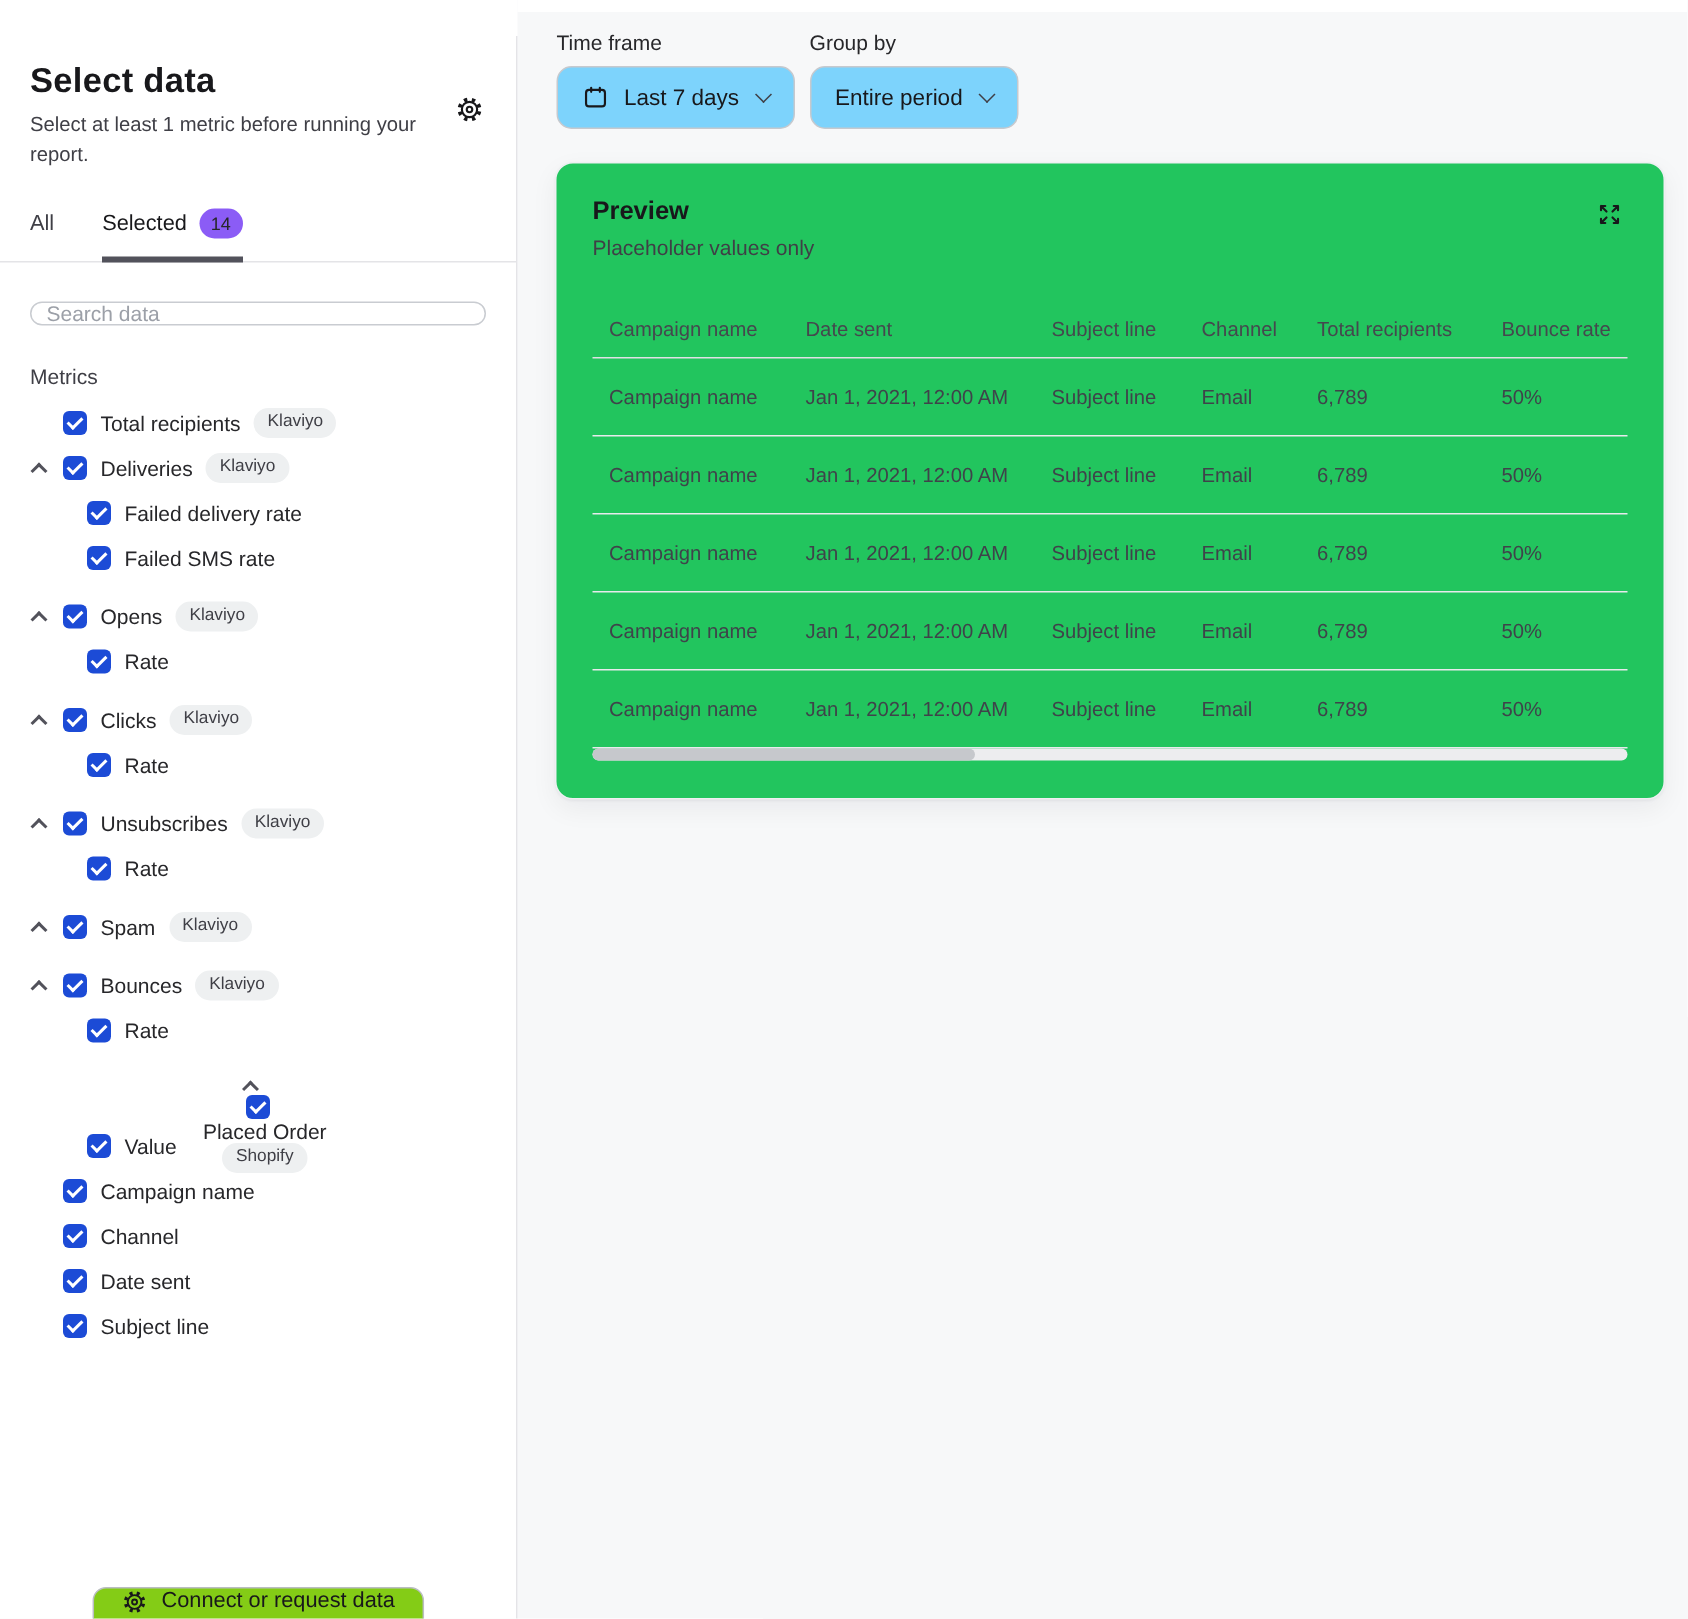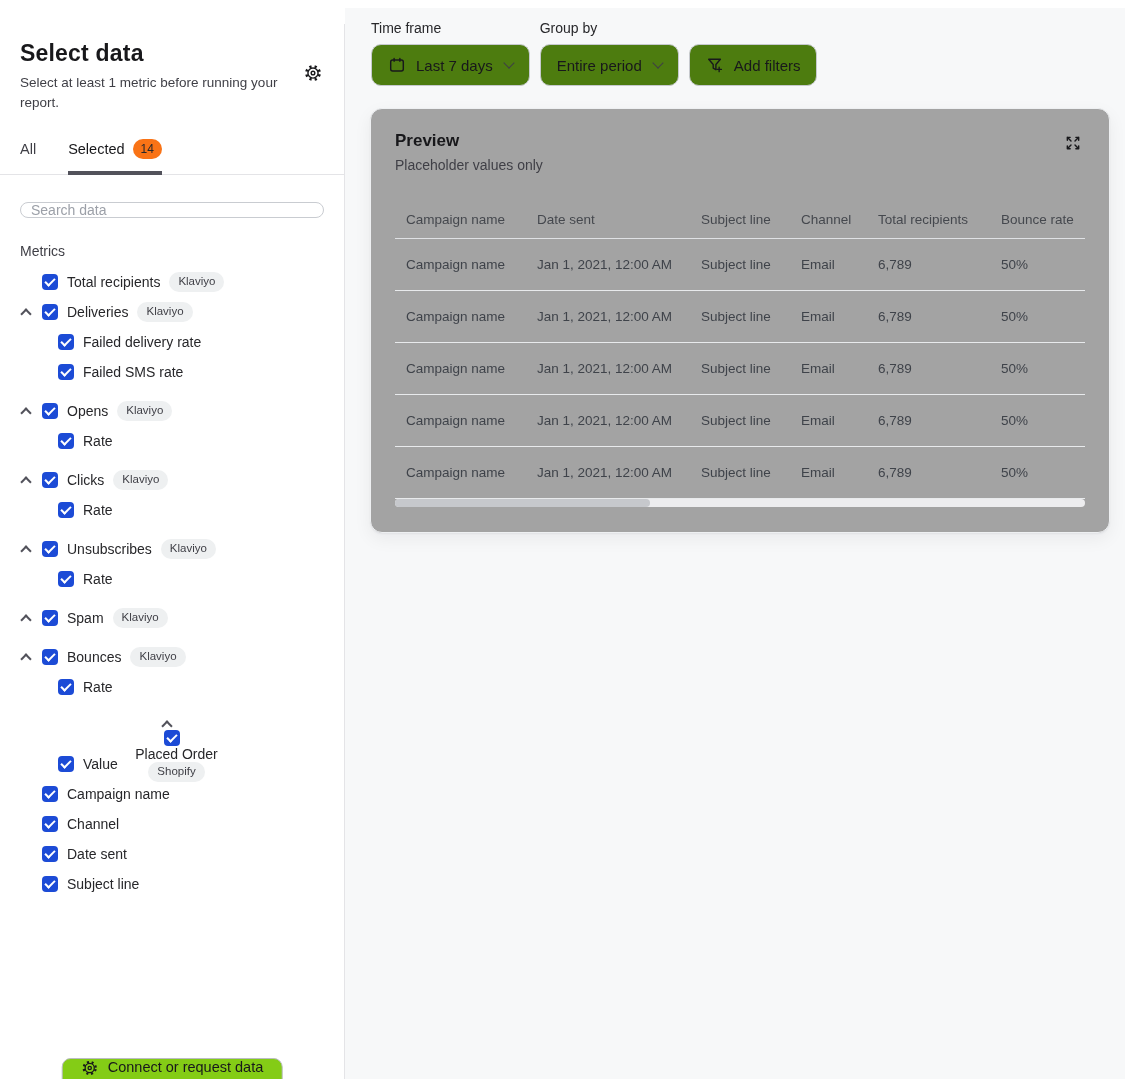--- a/index.html
+++ b/index.html
@@ -15,21 +15,21 @@
   .panel-head{ padding:16px 20px 0 20px; position:relative; }
   .panel-title{ font-size:23px; font-weight:700; color:#18181b; letter-spacing:.2px; }
   .panel-sub{ margin-top:6px; font-size:13.5px; line-height:20px; color:#3f3f46; max-width:258px; }
   .gear-btn{ position:absolute; top:38px; right:20px; width:22px; height:22px;
     background:none; border:none; cursor:pointer; display:flex; align-items:center; justify-content:center; }
 
   .tabs{ display:flex; gap:32px; padding:0 20px; margin-top:20px; border-bottom:1px solid #e4e4e7; }
   .tab{ font-size:14.5px; color:#3f3f46; padding:6px 0 12px 0; display:flex; align-items:center; gap:8px;
     cursor:pointer; border-bottom:4px solid transparent; margin-bottom:-1px; }
   .tab.active{ color:#18181b; font-weight:500; border-bottom-color:#52525b; }
-  .tab-badge{ background:#f97316; color:#27272a; font-size:12px; line-height:1;
+  .tab-badge{ background:#8b5cf6; color:#27272a; font-size:12px; line-height:1;
     padding:4px 8px; border-radius:10px; font-weight:400; }
 
   .search-wrap{ padding:26px 20px 0 20px; }
   .search-input{ width:100%; height:16px; border:1px solid #c9ccd1; border-radius:8px;
     padding:0 10px; font-size:14px; font-family:inherit; color:#18181b; outline:none; }
   .search-input::placeholder{ color:#9ca0a8; }
 
   .section-label{ padding:0 20px; margin-top:24px; margin-bottom:8px; font-size:14px; color:#3f3f46; }
   .item-list{ padding:0 20px; }
   .mrow{ display:flex; align-items:center; height:30px; }
@@ -51,28 +51,28 @@
     height:37px; padding:0 18px; display:flex; align-items:flex-start; gap:9px;
     background:#84cc16; border:1px solid #babdc2; border-radius:9px; cursor:pointer;
     font-size:14.5px; font-weight:500; color:#18181b; font-family:inherit; white-space:nowrap; }
 
   
   .right-area{ flex:1; height:100%; background:#f7f8f9; display:flex; flex-direction:column; }
   .top-strip{ height:8px; background:#fff; }
   .controls{ padding:12px 0 0 26px; display:flex; gap:10px; }
   .ctrl-group{ display:flex; flex-direction:column; }
   .ctrl-label{ font-size:14px; color:#27272a; margin-bottom:8px; }
-  .ctrl-btn{ height:42px; background:#4d7c0f; border:1px solid #c6c9ce; border-radius:10px;
+  .ctrl-btn{ height:42px; background:#7dd3fc; border:1px solid #c6c9ce; border-radius:10px;
     display:flex; align-items:center; gap:10px; padding:0 16px; font-size:15px; color:#18181b;
     cursor:pointer; font-family:inherit; }
   .chev-down{ width:8px; height:8px; border-right:1.8px solid #3f3f46; border-bottom:1.8px solid #3f3f46;
     transform:rotate(45deg); margin-top:-4px; margin-left:2px; }
   .filters-row{ display:flex; flex-direction:column; justify-content:flex-end; }
 
-  .preview-card{ margin:22px 15px 0 25px; width:740px; background:#a3a3a3; border-radius:12px;
+  .preview-card{ margin:22px 15px 0 25px; width:740px; background:#22c55e; border-radius:12px;
     border:1px solid #eef0f2;
     box-shadow:0 1px 2px rgba(16,24,40,.05), 0 6px 18px rgba(16,24,40,.06);
     padding:22px 24px 25px 24px; position:relative; }
   .preview-title{ font-size:17px; font-weight:700; color:#18181b; }
   .preview-sub{ margin-top:6px; font-size:14px; color:#3f3f46; }
   .expand-btn{ position:absolute; top:22px; right:24px; width:24px; height:24px;
     background:none; border:none; cursor:pointer; display:flex; align-items:center; justify-content:center; }
 
   .ptable{ margin-top:28px; }
   .prow{ display:grid; grid-template-columns:131px 164px 100px 77px 123px 1fr;
@@ -270,31 +270,20 @@
     </div>
 
     <div class="ctrl-group">
       <span class="ctrl-label">Group by</span>
       <button class="ctrl-btn">
         <span>Entire period</span>
         <span class="chev-down"></span>
       </button>
     </div>
 
-    <div class="filters-row">
-      <button class="ctrl-btn">
-        <span>
-          <svg width="18" height="18" viewBox="0 0 20 20" fill="none">
-            <path d="M3 3.6h13l-5 5.9v5.8l-3-1.8V9.5L3 3.6z" stroke="#18181b" stroke-width="1.5" stroke-linejoin="round"></path>
-            <path d="M14.6 12.4v5M12.1 14.9h5" stroke="#18181b" stroke-width="1.5" stroke-linecap="round"></path>
-          </svg>
-        </span>
-        <span>Add filters</span>
-      </button>
-    </div>
   </div>
 
   <div class="preview-card">
     <div class="preview-title">Preview</div>
     <div class="preview-sub">Placeholder values only</div>
     <button class="expand-btn">
       <span>
         <svg width="20" height="20" viewBox="0 0 24 24" fill="none" stroke="#18181b" stroke-width="1.7" stroke-linecap="round" stroke-linejoin="round">
           <path d="M9.6 9.6 5.2 5.2M5.2 8.6V5.2h3.4"></path>
           <path d="M14.4 9.6l4.4-4.4M15.4 5.2h3.4v3.4"></path>

